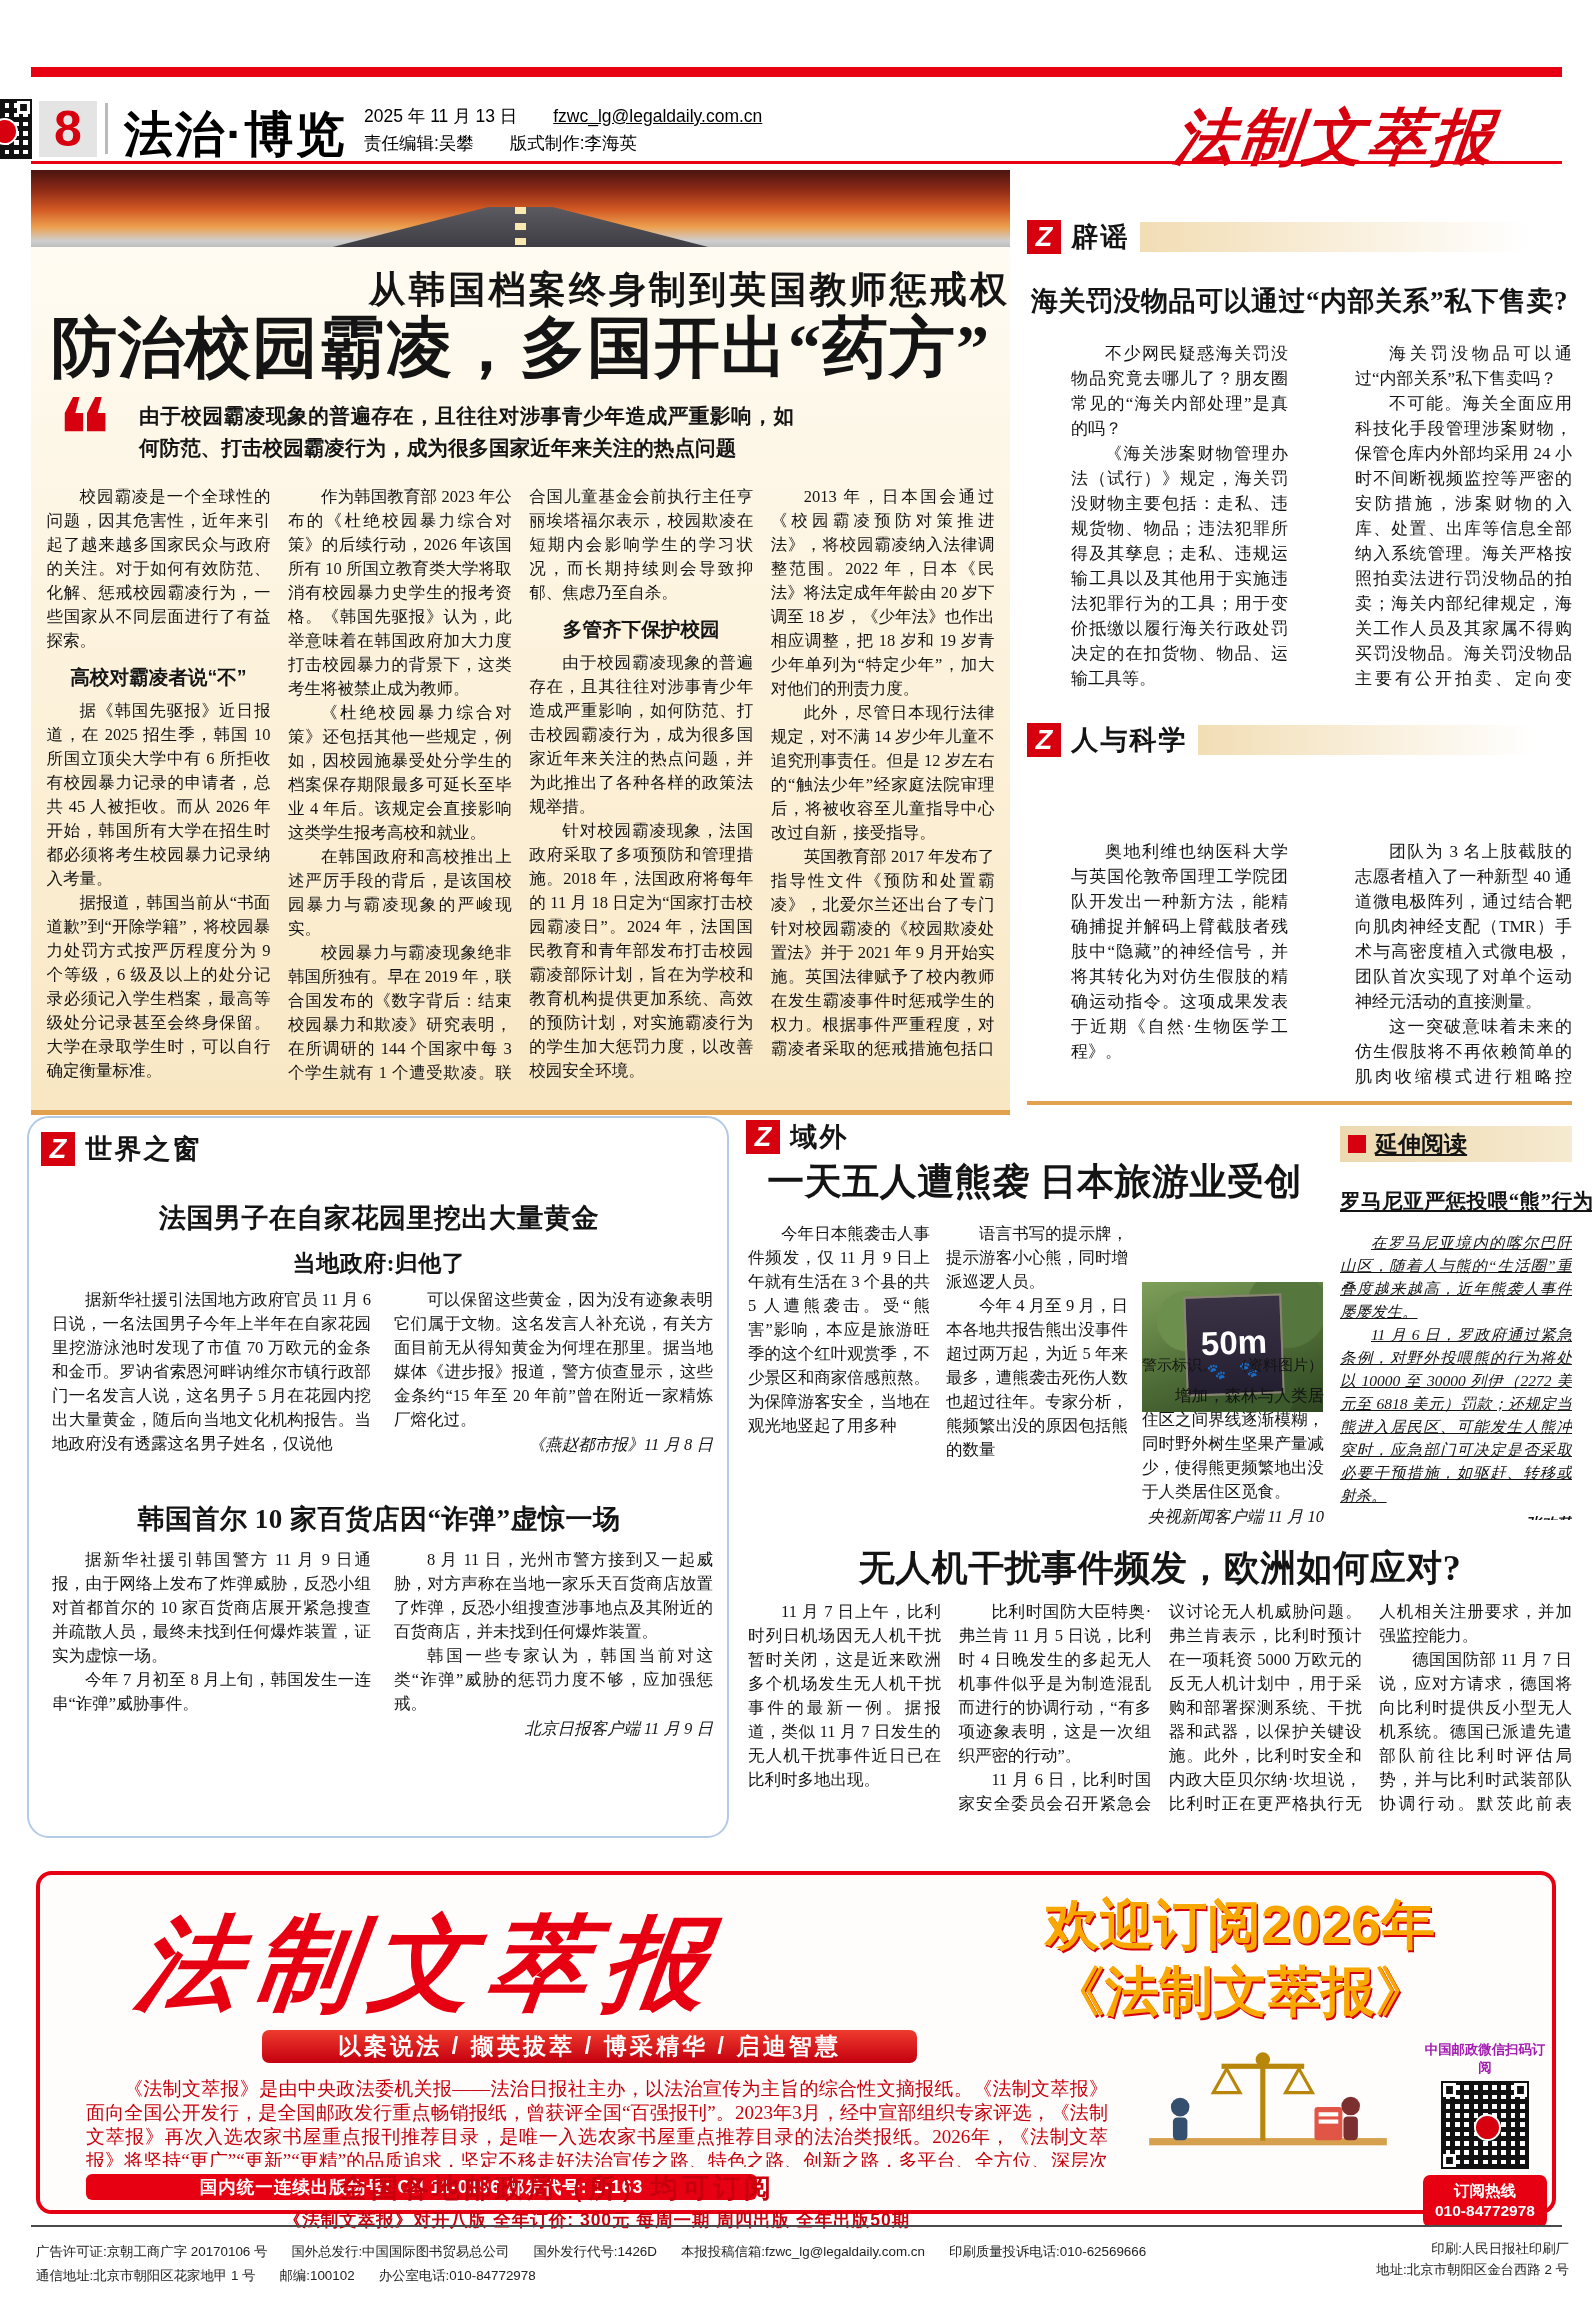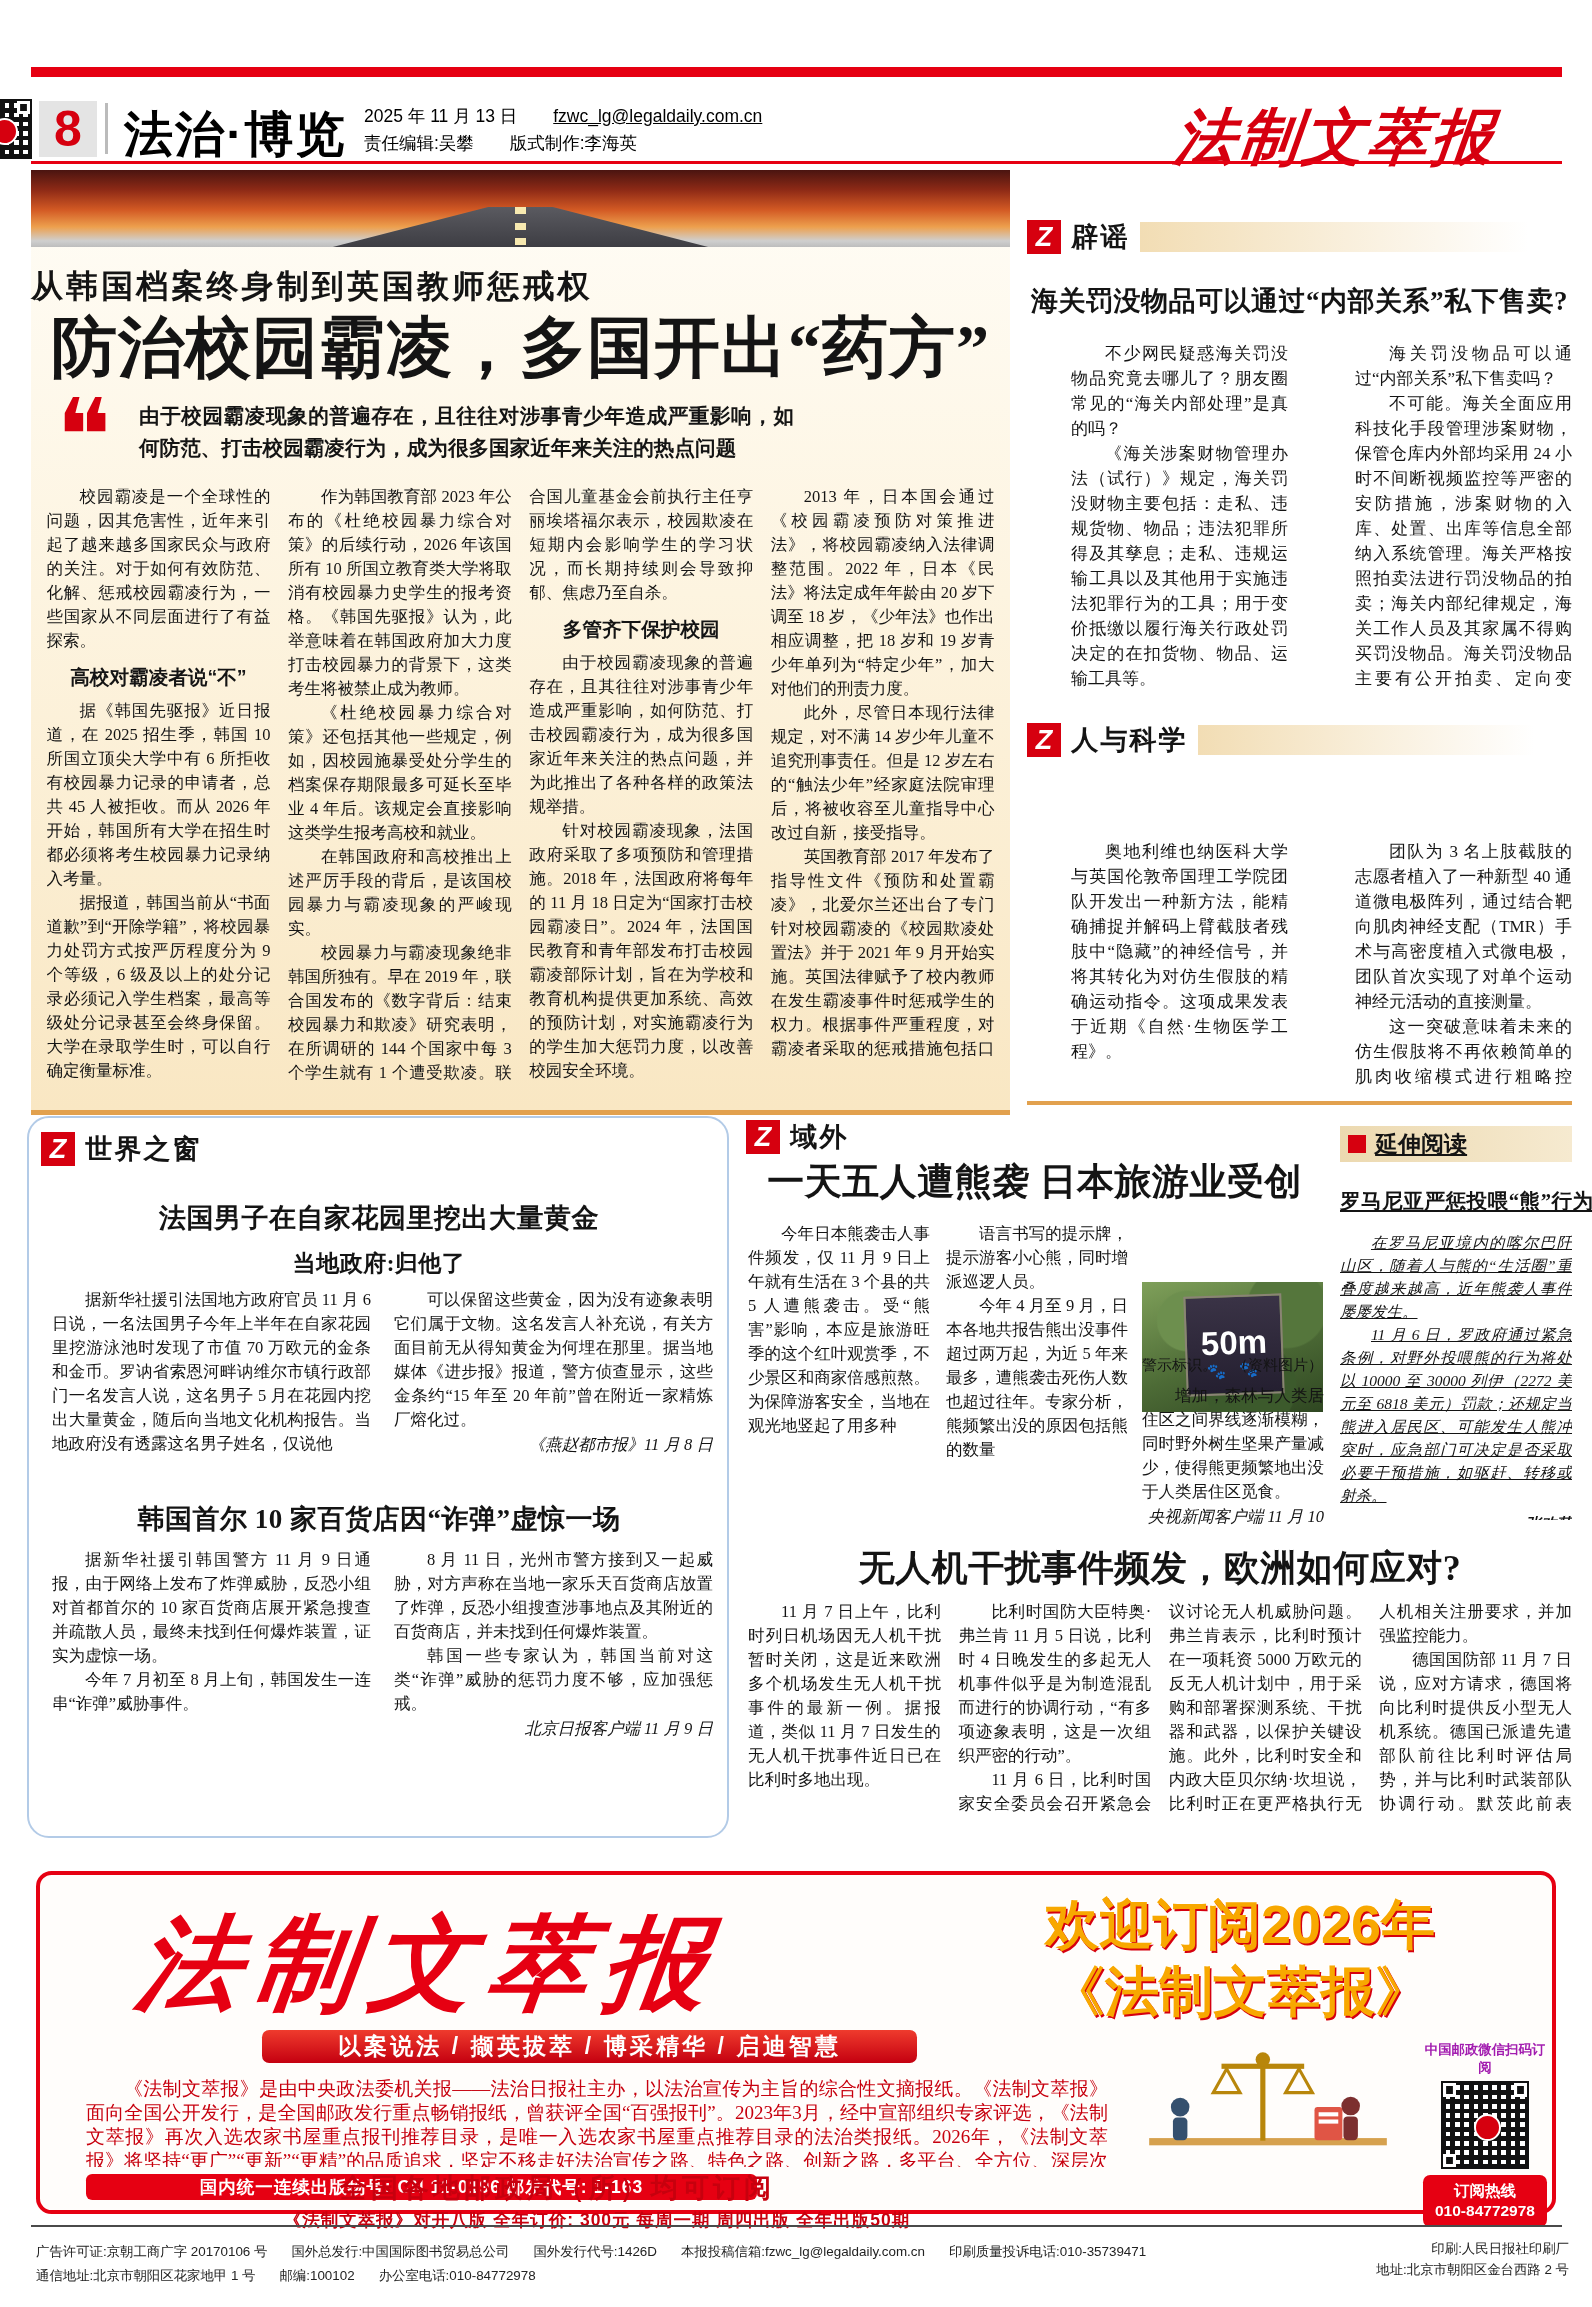--- a/index.html
+++ b/index.html
@@ -14,21 +14,21 @@
   .masthead{font-family:"DejaVu Serif",serif;font-style:italic;font-weight:900;font-size:61px;color:#d6000f;letter-spacing:3.1px;transform:skewX(-6deg);}
   .qr{background:#fff;background-image:repeating-linear-gradient(0deg,#111 0 4.6px,transparent 4.6px 9.3px),repeating-linear-gradient(90deg,#111 0 4.6px,transparent 4.6px 9.3px);position:relative;}
   .qr .eye{position:absolute;width:13.4px;height:13.4px;background:#111;box-shadow:inset 0 0 0 3.1px #fff,inset 0 0 0 6.2px #111;}
   .qr .e1{left:2.1px;top:2.1px}.qr .e2{right:2.1px;top:2.1px}.qr .e3{left:2.1px;bottom:2.1px}
   .qr .postdot{position:absolute;left:50%;top:50%;width:23px;height:23px;margin:-11.4px 0 0 -11.4px;border-radius:50%;background:#d6000f;border:2.1px solid #fff;}
   
   .mainpanel{background:linear-gradient(180deg,#fffdf7 0%,#fdf4e0 45%,#f9e7c3 100%);border-bottom:5.2px solid #e2a14e;}
   .photostrip{background:linear-gradient(180deg,#4a1410 0%,#8e2a16 26%,#d35a24 52%,#eda04e 74%,#cfcfcf 92%,#bdbdbd 100%);overflow:hidden;position:relative;}
   .road{position:absolute;left:30%;bottom:-2.1px;width:40%;height:55%;background:linear-gradient(180deg,#5a5a60,#3c3c42);clip-path:polygon(42% 0,58% 0,100% 100%,0 100%);}
   .roadline{position:absolute;left:49.4%;bottom:0;width:1.2%;height:52%;background:repeating-linear-gradient(180deg,#f7e9b0 0 7.2px,transparent 7.2px 15.5px);}
-  .kicker{font-size:32px;font-weight:bold;text-align:left;letter-spacing:3.1px;}
+  .kicker{font-size:37px;font-weight:bold;text-align:right;letter-spacing:3.1px;}
   .bigheadline{font-size:66px;font-weight:900;text-align:center;letter-spacing:1px;white-space:nowrap;}
   .quoteglyph{font-size:103px;color:#d6000f;font-family:"DejaVu Serif",serif;line-height:62px;}
   .leadtext{font-family:"Liberation Sans",sans-serif;font-weight:bold;font-size:20.6px;line-height:32px;text-align:justify;}
   .bodybox{overflow:hidden;}
   .bodybox p{margin:0;}
   .bp{font-size:16.5px;line-height:24px;text-align:justify;text-indent:2em;}
   .sub{font-family:"Liberation Sans",sans-serif;font-weight:900;font-size:19.6px;text-align:center;margin:11.4px 0 7.2px 0 !important;text-indent:0;}
   .by{font-size:16.5px;line-height:26px;text-align:right;font-weight:bold;text-indent:0;margin-top:4.1px !important;}
   .src{font-size:16.5px;line-height:26px;text-align:right;font-style:italic;text-indent:0;}
   .cols4{column-count:4;column-gap:17.5px;}
@@ -271,21 +271,21 @@
   </div>
 
   <div class="abs adorder" style="left:222px;top:2170px;width:671px;">全国各地邮政局（所）均可订阅</div>
 
   <div class="abs footrule" style="left:31px;top:2225px;width:1531px;height:2.1px;"></div>
   <div class="abs footrow" style="left:36px;top:2243px;width:1311px;">
       <span>广告许可证:京朝工商广字 20170106 号</span>
       <span>国外总发行:中国国际图书贸易总公司</span>
       <span>国外发行代号:1426D</span>
       <span>本报投稿信箱:fzwc_lg@legaldaily.com.cn</span>
-      <span>印刷质量投诉电话:010-35739471</span>
+      <span>印刷质量投诉电话:010-62569666</span>
       <span>通信地址:北京市朝阳区花家地甲 1 号</span>
       <span>邮编:100102</span>
       <span>办公室电话:010-84772978</span>
     </div>
   <div class="abs footright" style="left:1352px;top:2239px;width:217px;">
     <div>印刷:人民日报社印刷厂</div>
     <div>地址:北京市朝阳区金台西路 2 号</div>
   </div>
 
 </div>

